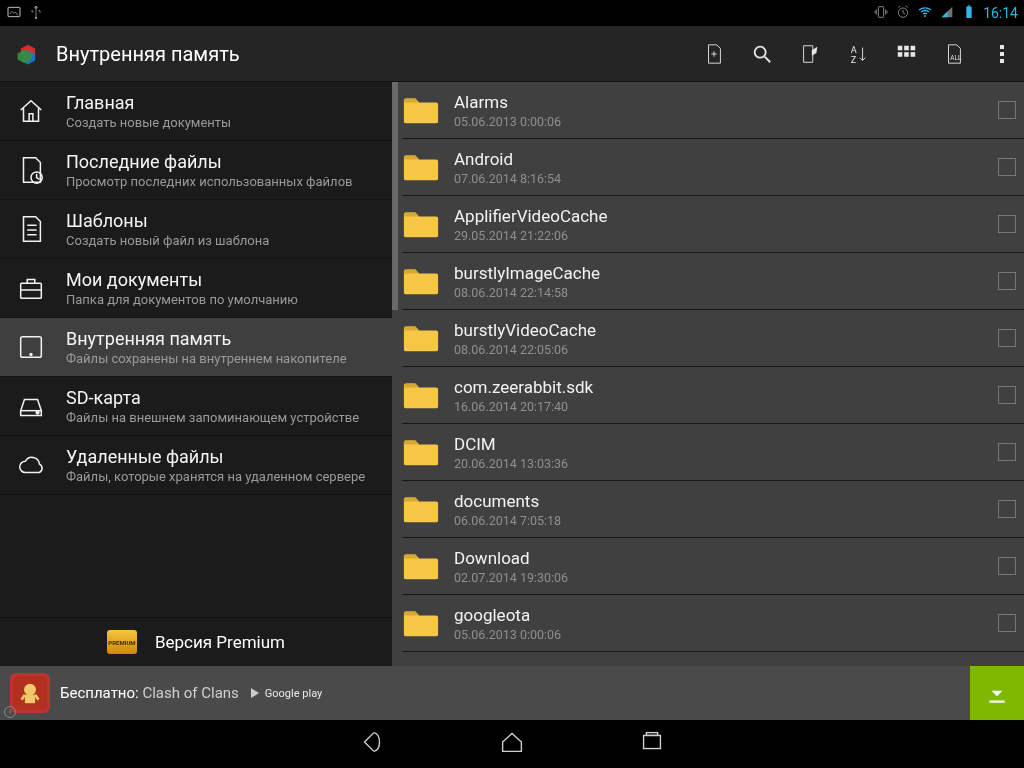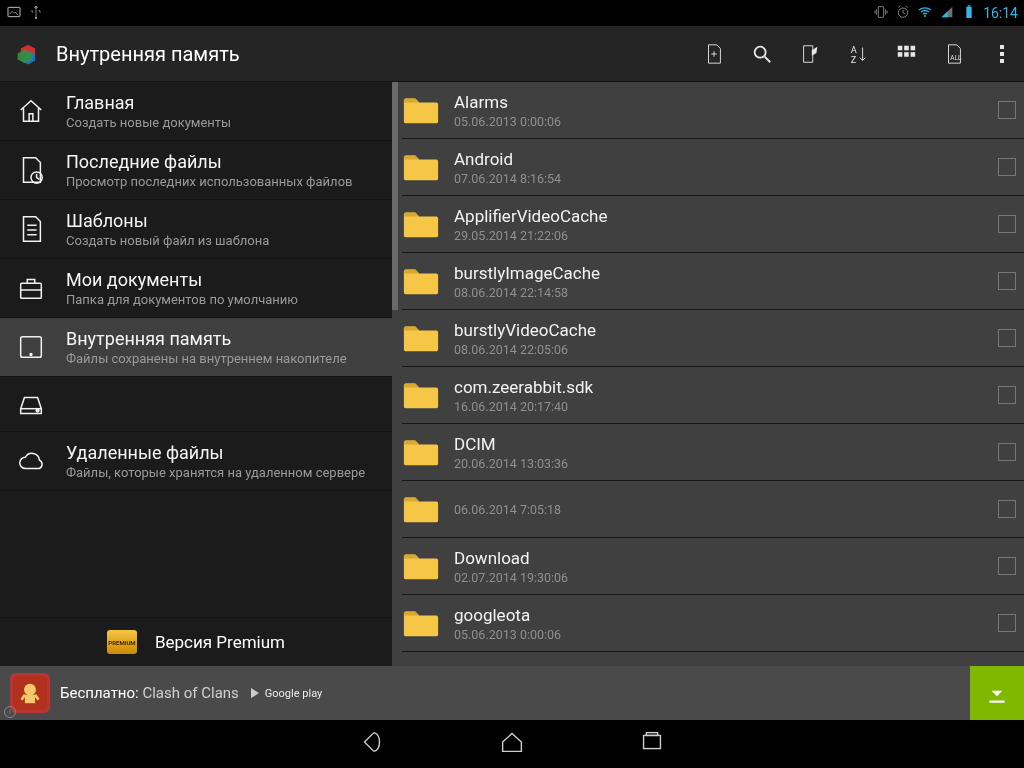--- a/index.html
+++ b/index.html
@@ -226,20 +226,24 @@
           </div>
         </div>
         <div class="nav-item">
           <div class="icon">
             <svg viewBox="0 0 32 32">
               <path d="M5 21l4-12h14l4 12v5H5z"></path>
               <circle cx="23" cy="23" r="1.5" fill="#f2f2f2"></circle>
               <path d="M5 21h22"></path>
             </svg>
           </div>
+          <div class="txt">
+            <div class="t1">SD-карта</div>
+            <div class="t2">Файлы на внешнем запоминающем устройстве</div>
+          </div>
         </div>
         <div class="nav-item">
           <div class="icon">
             <svg viewBox="0 0 32 32">
               <path d="M10 24a6 6 0 010-12 8 8 0 0115 3 5 5 0 010 9z"></path>
             </svg>
           </div>
           <div class="txt">
             <div class="t1">Удаленные файлы</div>
             <div class="t2">Файлы, которые хранятся на удаленном сервере</div>
@@ -330,20 +334,21 @@
             <div class="fdate">20.06.2014 13:03:36</div>
           </div>
           <div class="check"></div>
         </div>
         <div class="frow">
           <div class="foldericon"><svg viewBox="0 0 40 32">
               <path d="M2 6a2 2 0 012-2h10l4 4h18a2 2 0 012 2v18a2 2 0 01-2 2H4a2 2 0 01-2-2z" fill="#f6c646"></path>
               <path d="M2 6a2 2 0 012-2h10l4 4H2z" fill="#d8a830"></path>
             </svg></div>
           <div class="finfo">
+            <div class="fname">documents</div>
             <div class="fdate">06.06.2014 7:05:18</div>
           </div>
           <div class="check"></div>
         </div>
         <div class="frow">
           <div class="foldericon"><svg viewBox="0 0 40 32">
               <path d="M2 6a2 2 0 012-2h10l4 4h18a2 2 0 012 2v18a2 2 0 01-2 2H4a2 2 0 01-2-2z" fill="#f6c646"></path>
               <path d="M2 6a2 2 0 012-2h10l4 4H2z" fill="#d8a830"></path>
             </svg></div>
           <div class="finfo">

